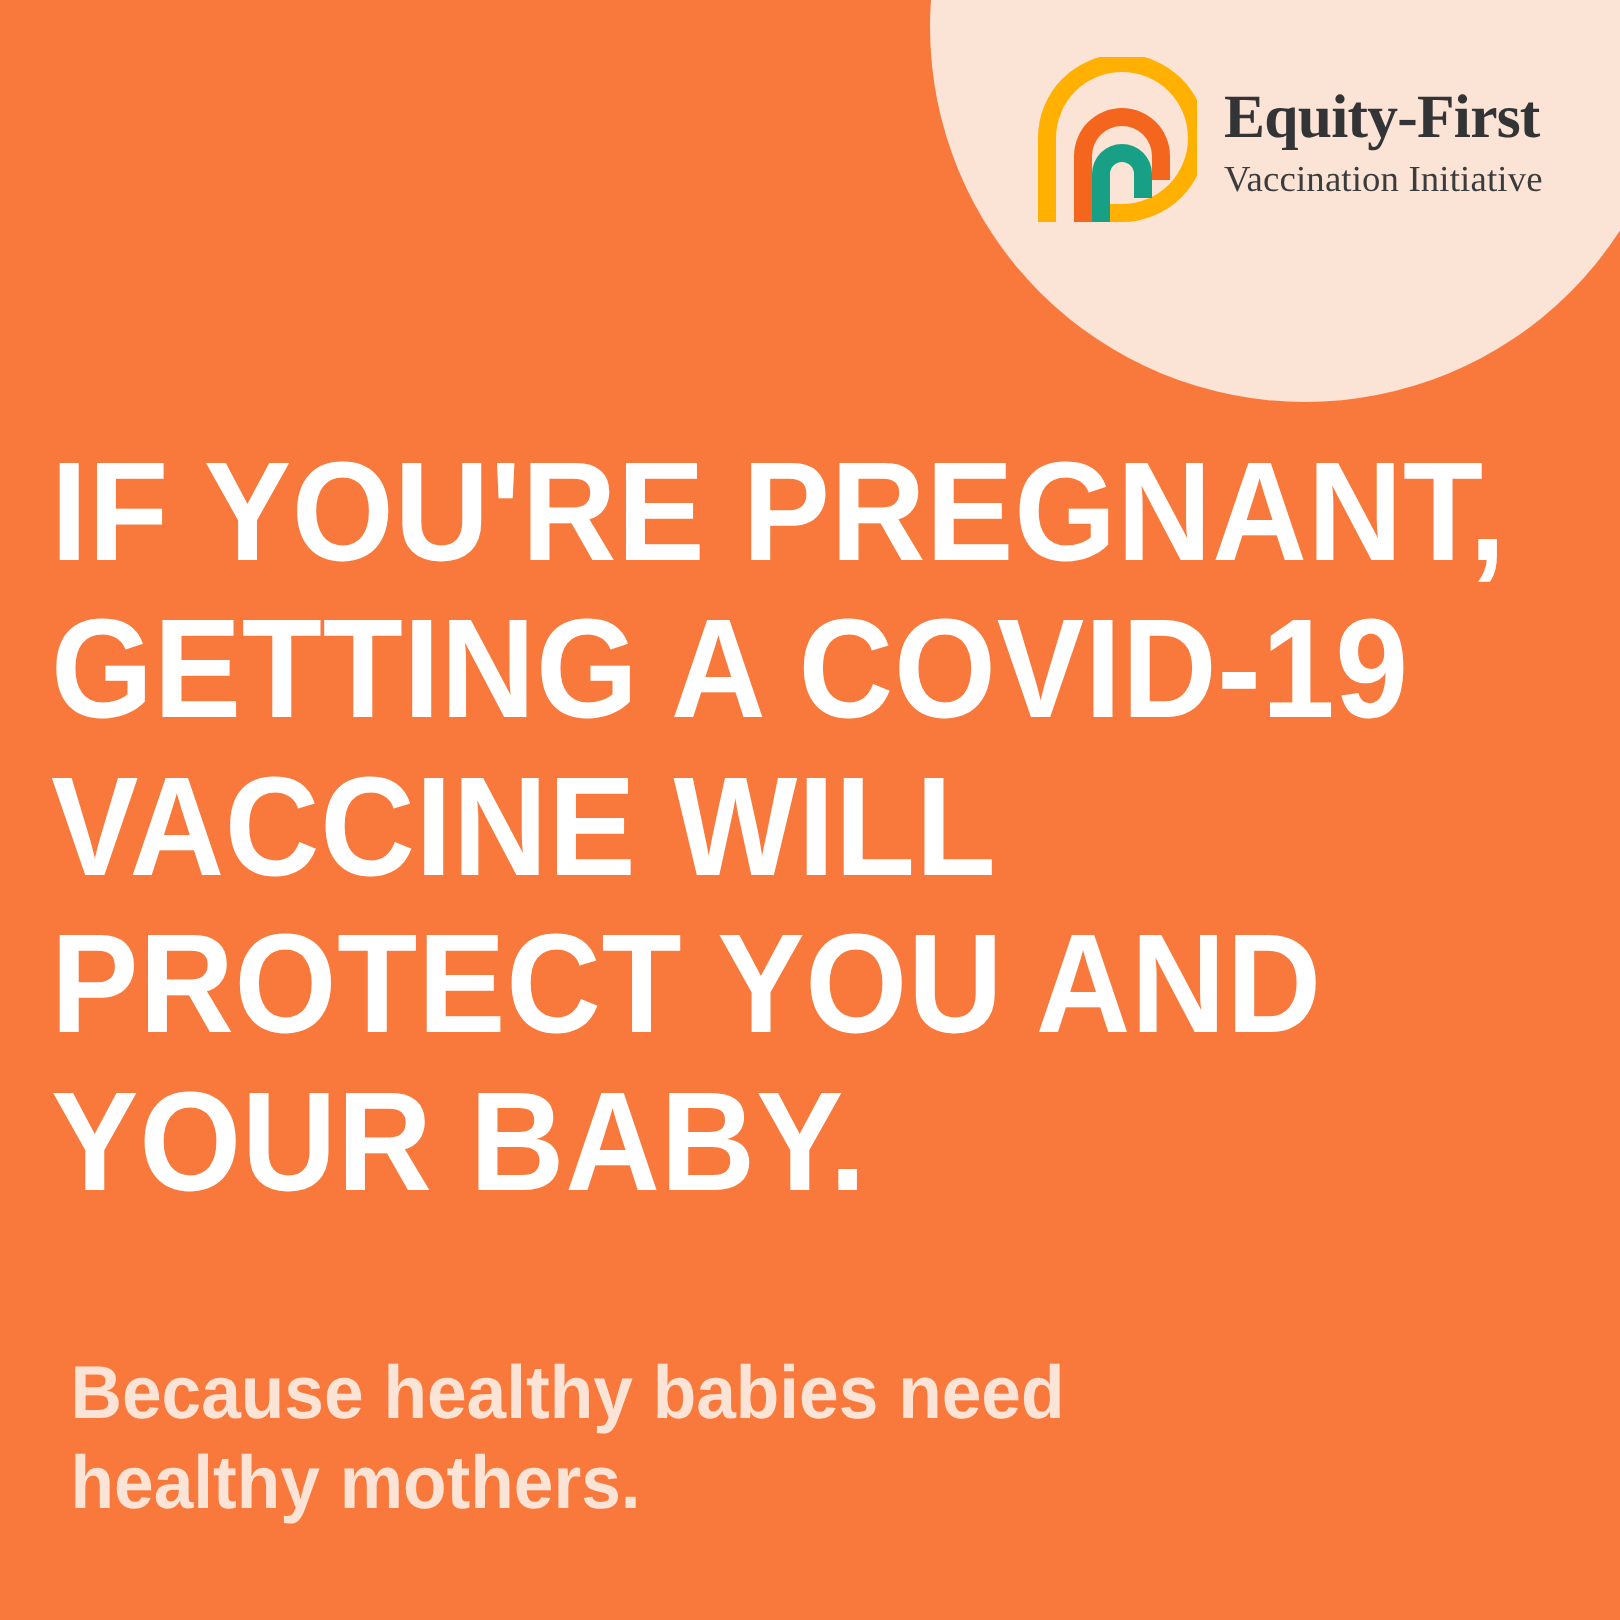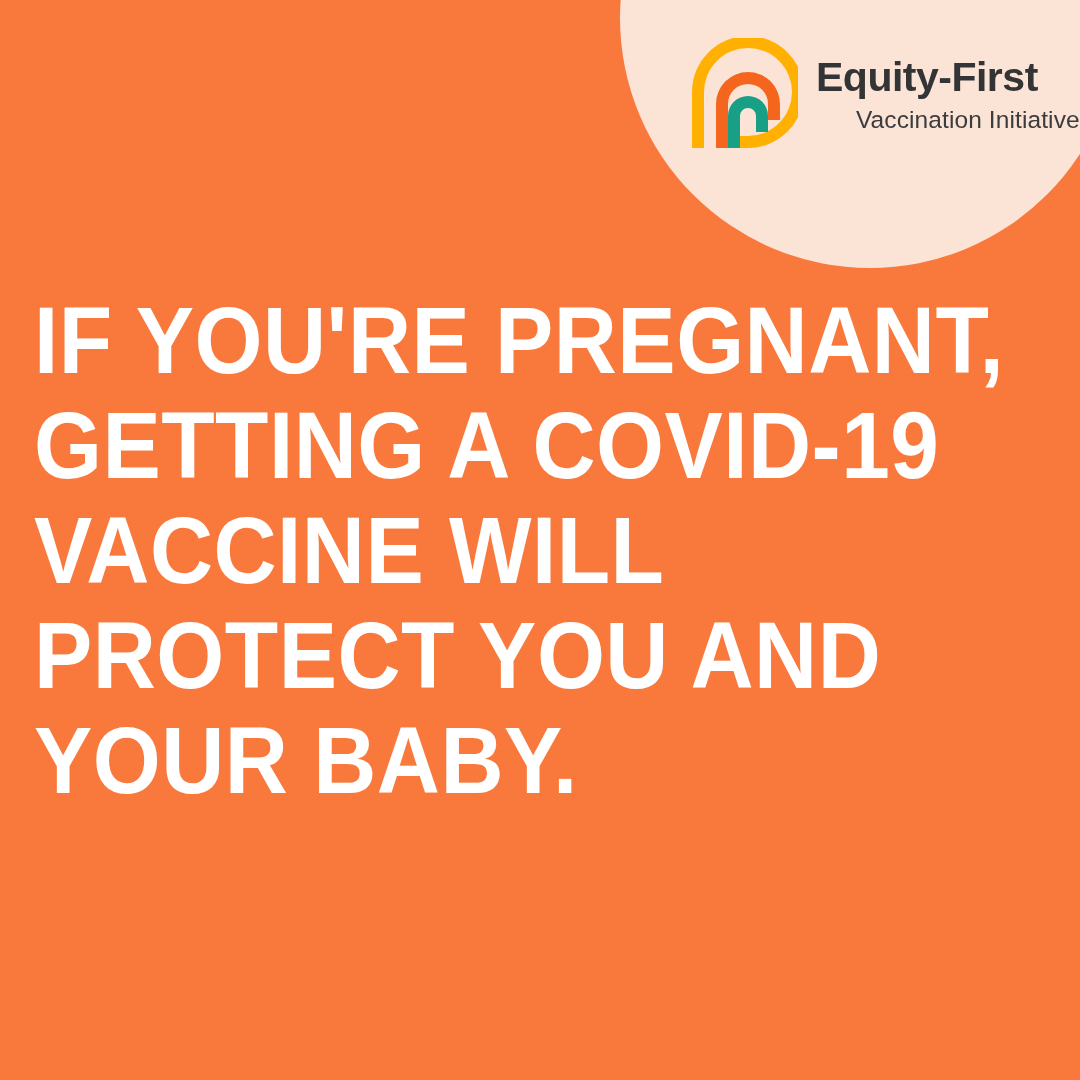--- a/index.html
+++ b/index.html
@@ -44,38 +44,37 @@
     flex: 0 0 auto;
     display: block;
   }
   #logo-wordmark {
     display: flex;
     flex-direction: column;
     justify-content: center;
     padding-top: 2px;
   }
   #logo-title {
-    font-family: Liberation Sans, sans-serif;
+    font-family: Liberation Serif, serif;
     font-size: 41px;
     font-weight: bold;
     letter-spacing: -0.5px;
     color: #333436;
     line-height: 1.05;
     white-space: nowrap;
   }
   #logo-subtitle {
-    font-family: Liberation Sans, sans-serif;
+    font-family: Liberation Serif, serif;
     font-size: 24.5px;
     font-weight: normal;
     letter-spacing: 0.1px;
     color: #3b3c3e;
     line-height: 1.2;
     margin-top: 6px;
     white-space: nowrap;
-    margin-left: 40px;
   }
 
   
   #headline {
     position: absolute;
     left: 34px;
     top: 288px;
     width: 990px;
   }
   #headline .hl-line {
@@ -136,14 +135,18 @@
   </div>
 
   <div id="headline">
     <span class="hl-line">IF YOU'RE PREGNANT,</span>
     <span class="hl-line">GETTING A COVID-19</span>
     <span class="hl-line">VACCINE WILL</span>
     <span class="hl-line">PROTECT YOU AND</span>
     <span class="hl-line">YOUR BABY.</span>
   </div>
 
+  <div id="subheadline">
+    <span class="sub-line">Because healthy babies need</span>
+    <span class="sub-line">healthy mothers.</span>
+  </div>
 
 </div>
 
 </body></html>

